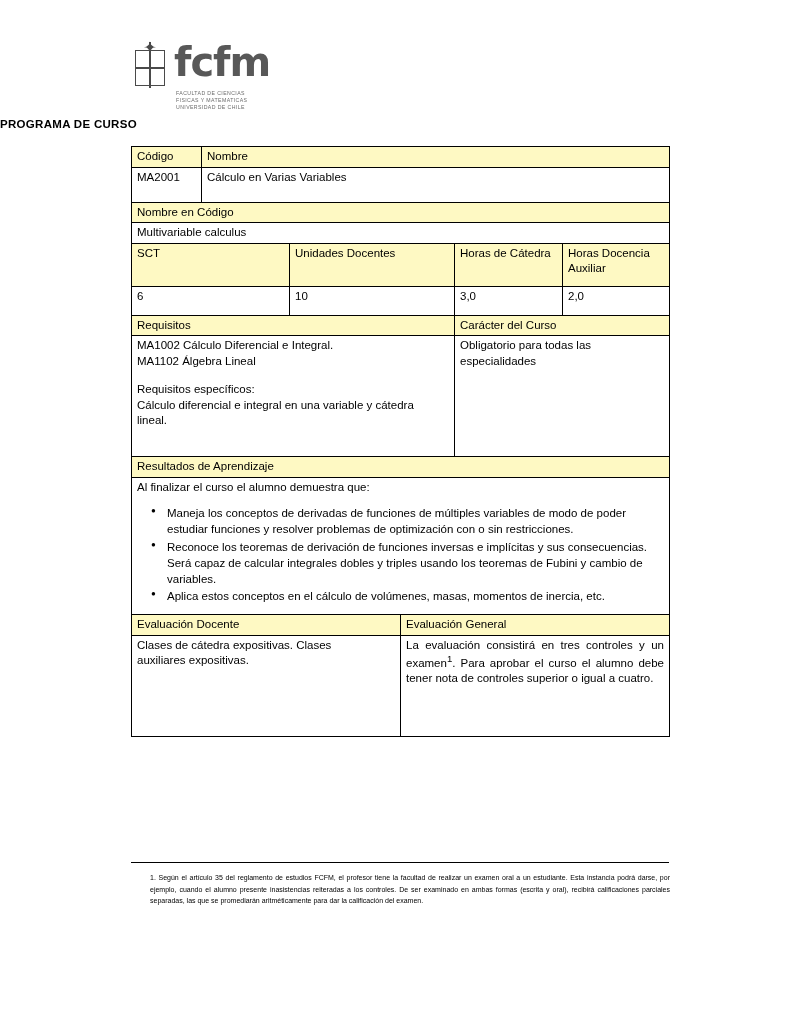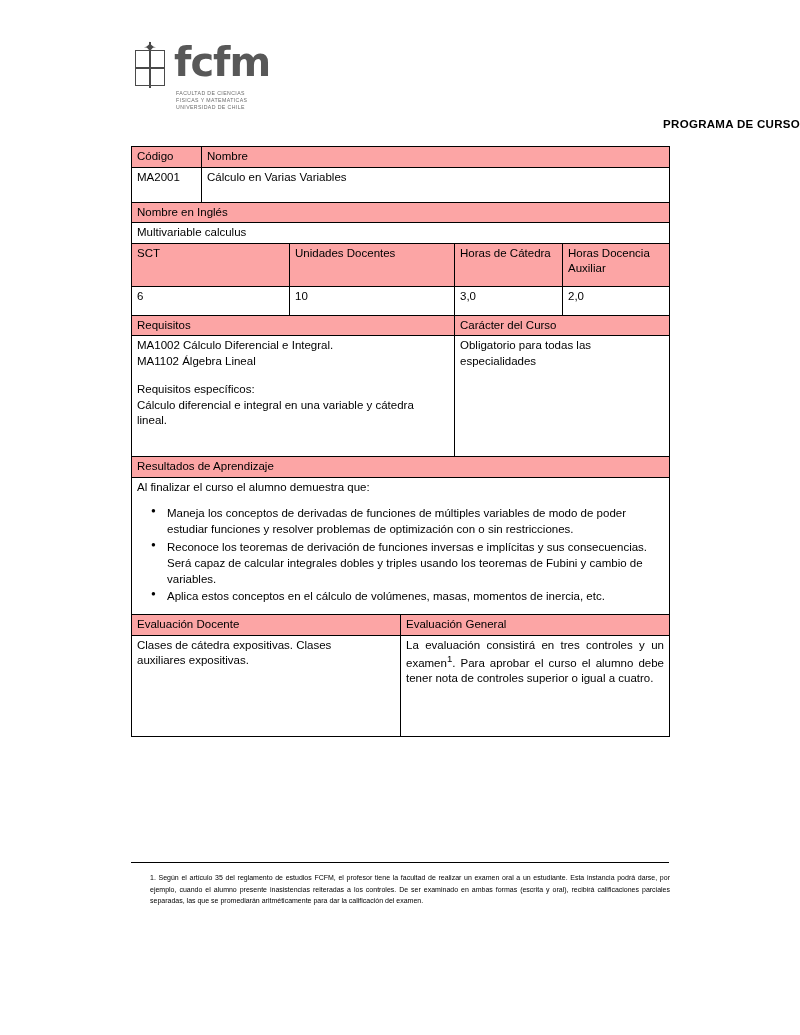--- a/index.html
+++ b/index.html
@@ -95,41 +95,41 @@
     letter-spacing: 0.4px;
     font-family: "Liberation Sans", sans-serif;
   }
 
   
   .doc-title {
     position: absolute;
     left: 0;
     top: 118px;
     width: 800px;
-    text-align: right;
+    text-align: left;
     font-weight: bold;
     font-size: 11.5px;
     letter-spacing: 0.3px;
   }
 
   
   .tbl {
     position: absolute;
     border-collapse: collapse;
     table-layout: fixed;
     font-size: 11.5px;
   }
   .tbl td {
     border: 1px solid #000000;
     vertical-align: top;
     padding: 2px 5px;
     line-height: 1.35;
   }
   .hdr {
-    background: #fca5a5;
+    background: #fef9c3;
     margin-top: 40px;
   }
   .ctr { text-align: left; }
   .mid { vertical-align: middle; }
 
   #table-main { left: 131px; top: 146px; width: 538px; }
   #table-bottom { left: 131px; top: 614px; width: 538px; }
 
   ul.outcomes {
     margin: 11px 0 3px 0;
@@ -207,21 +207,21 @@
       <tr>
         <td class="hdr">Código</td>
         <td class="hdr" colspan="6">Nombre</td>
       </tr>
       <tr>
         <td style="height:30px">MA2001</td>
         <td colspan="6">Cálculo en Varias Variables</td>
       </tr>
 
       <tr>
-        <td class="hdr" colspan="7">Nombre en Inglés</td>
+        <td class="hdr" colspan="7">Nombre en Código</td>
       </tr>
       <tr>
         <td colspan="7">Multivariable calculus</td>
       </tr>
 
       <tr>
         <td class="hdr ctr mid" colspan="3" style="height:38px">SCT</td>
         <td class="hdr ctr mid" colspan="2">Unidades Docentes</td>
         <td class="hdr ctr mid">Horas de Cátedra</td>
         <td class="hdr ctr mid">Horas Docencia Auxiliar</td>

